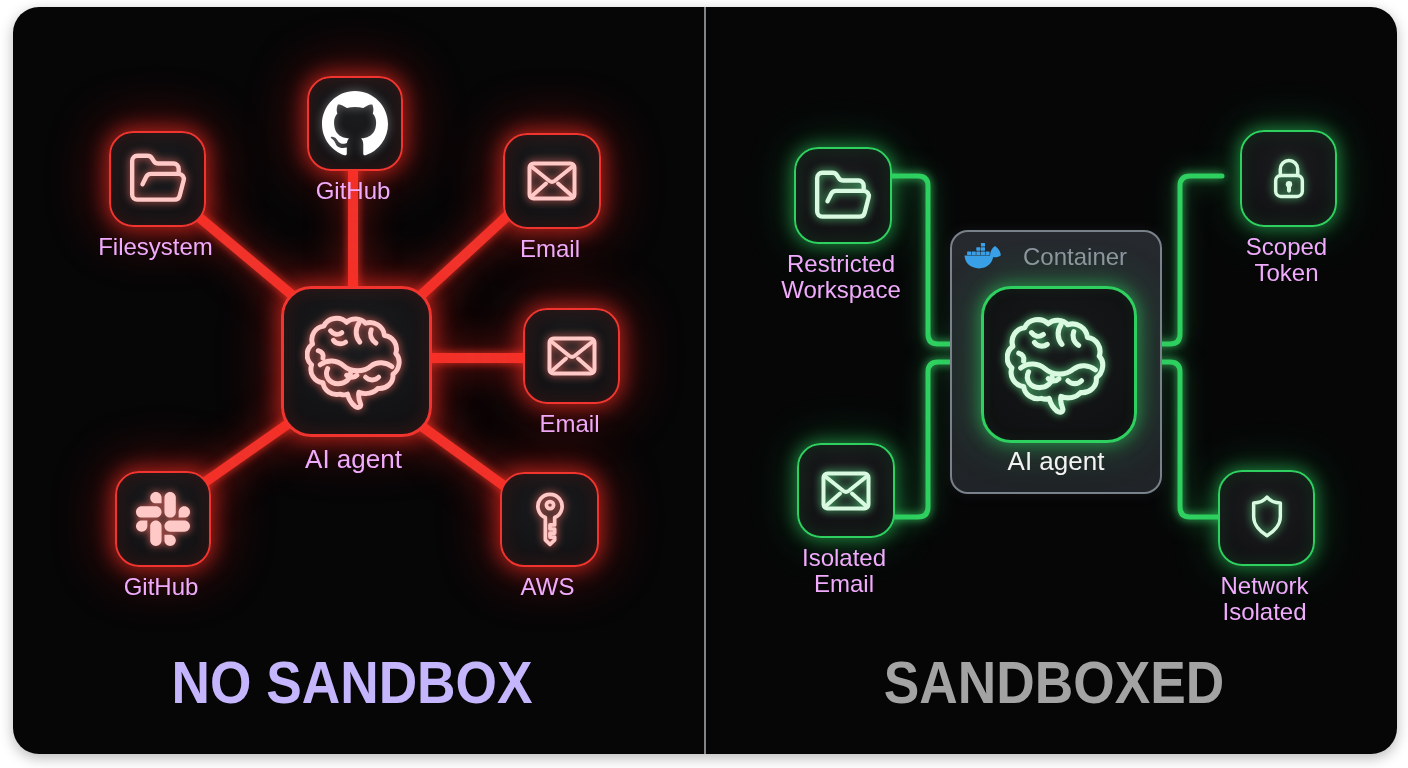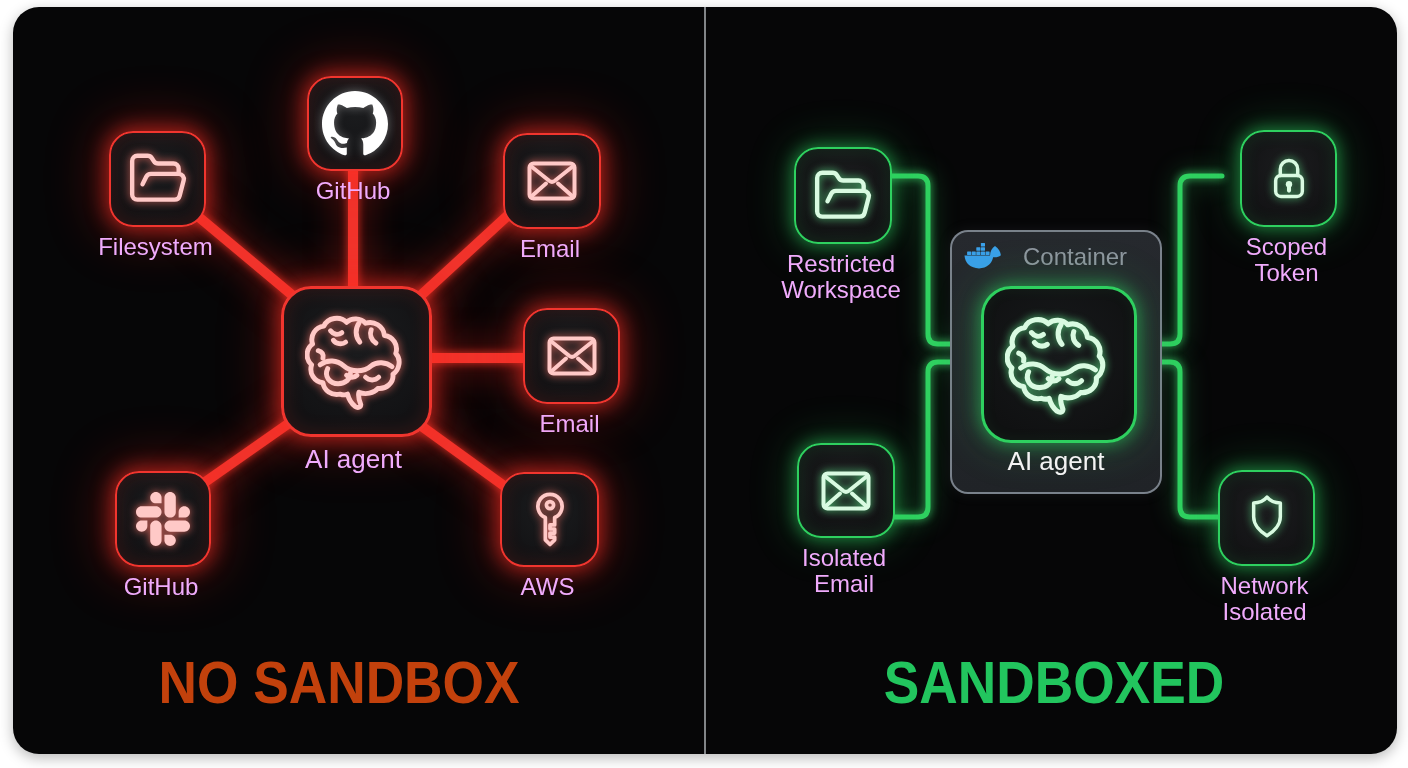--- a/index.html
+++ b/index.html
@@ -88,22 +88,22 @@
   .ai-label-r{
     position:absolute;left:0;width:100%;top:215px;text-align:center;
     color:#f3f3f3;font-size:26px;line-height:29px;
   }
 
   .big-title{
     position:absolute;transform:translate(-50%,-50%);z-index:2;
     font-weight:700;font-size:60px;letter-spacing:0px;white-space:nowrap;
   }
   .big-title .tscale{display:inline-block;transform:scaleX(0.888);transform-origin:50% 50%;}
-  .t-red{left:326px;top:675px;color:#c2410c;}
-  .t-green{left:1041px;top:675px;color:#22c55e;}
+  .t-red{left:339px;top:675px;color:#c4b5fd;}
+  .t-green{left:1041px;top:675px;color:#a3a3a3;}
 </style>
 </head>
 <body>
 
 <div class="canvas">
 
   <svg class="wires" width="1384" height="747" viewBox="13 7 1384 747">
     <path class="rline" d="M353 160 V300"></path>
     <path class="rline" d="M182 203 L310 310"></path>
     <path class="rline" d="M517 207 L405 310"></path>

